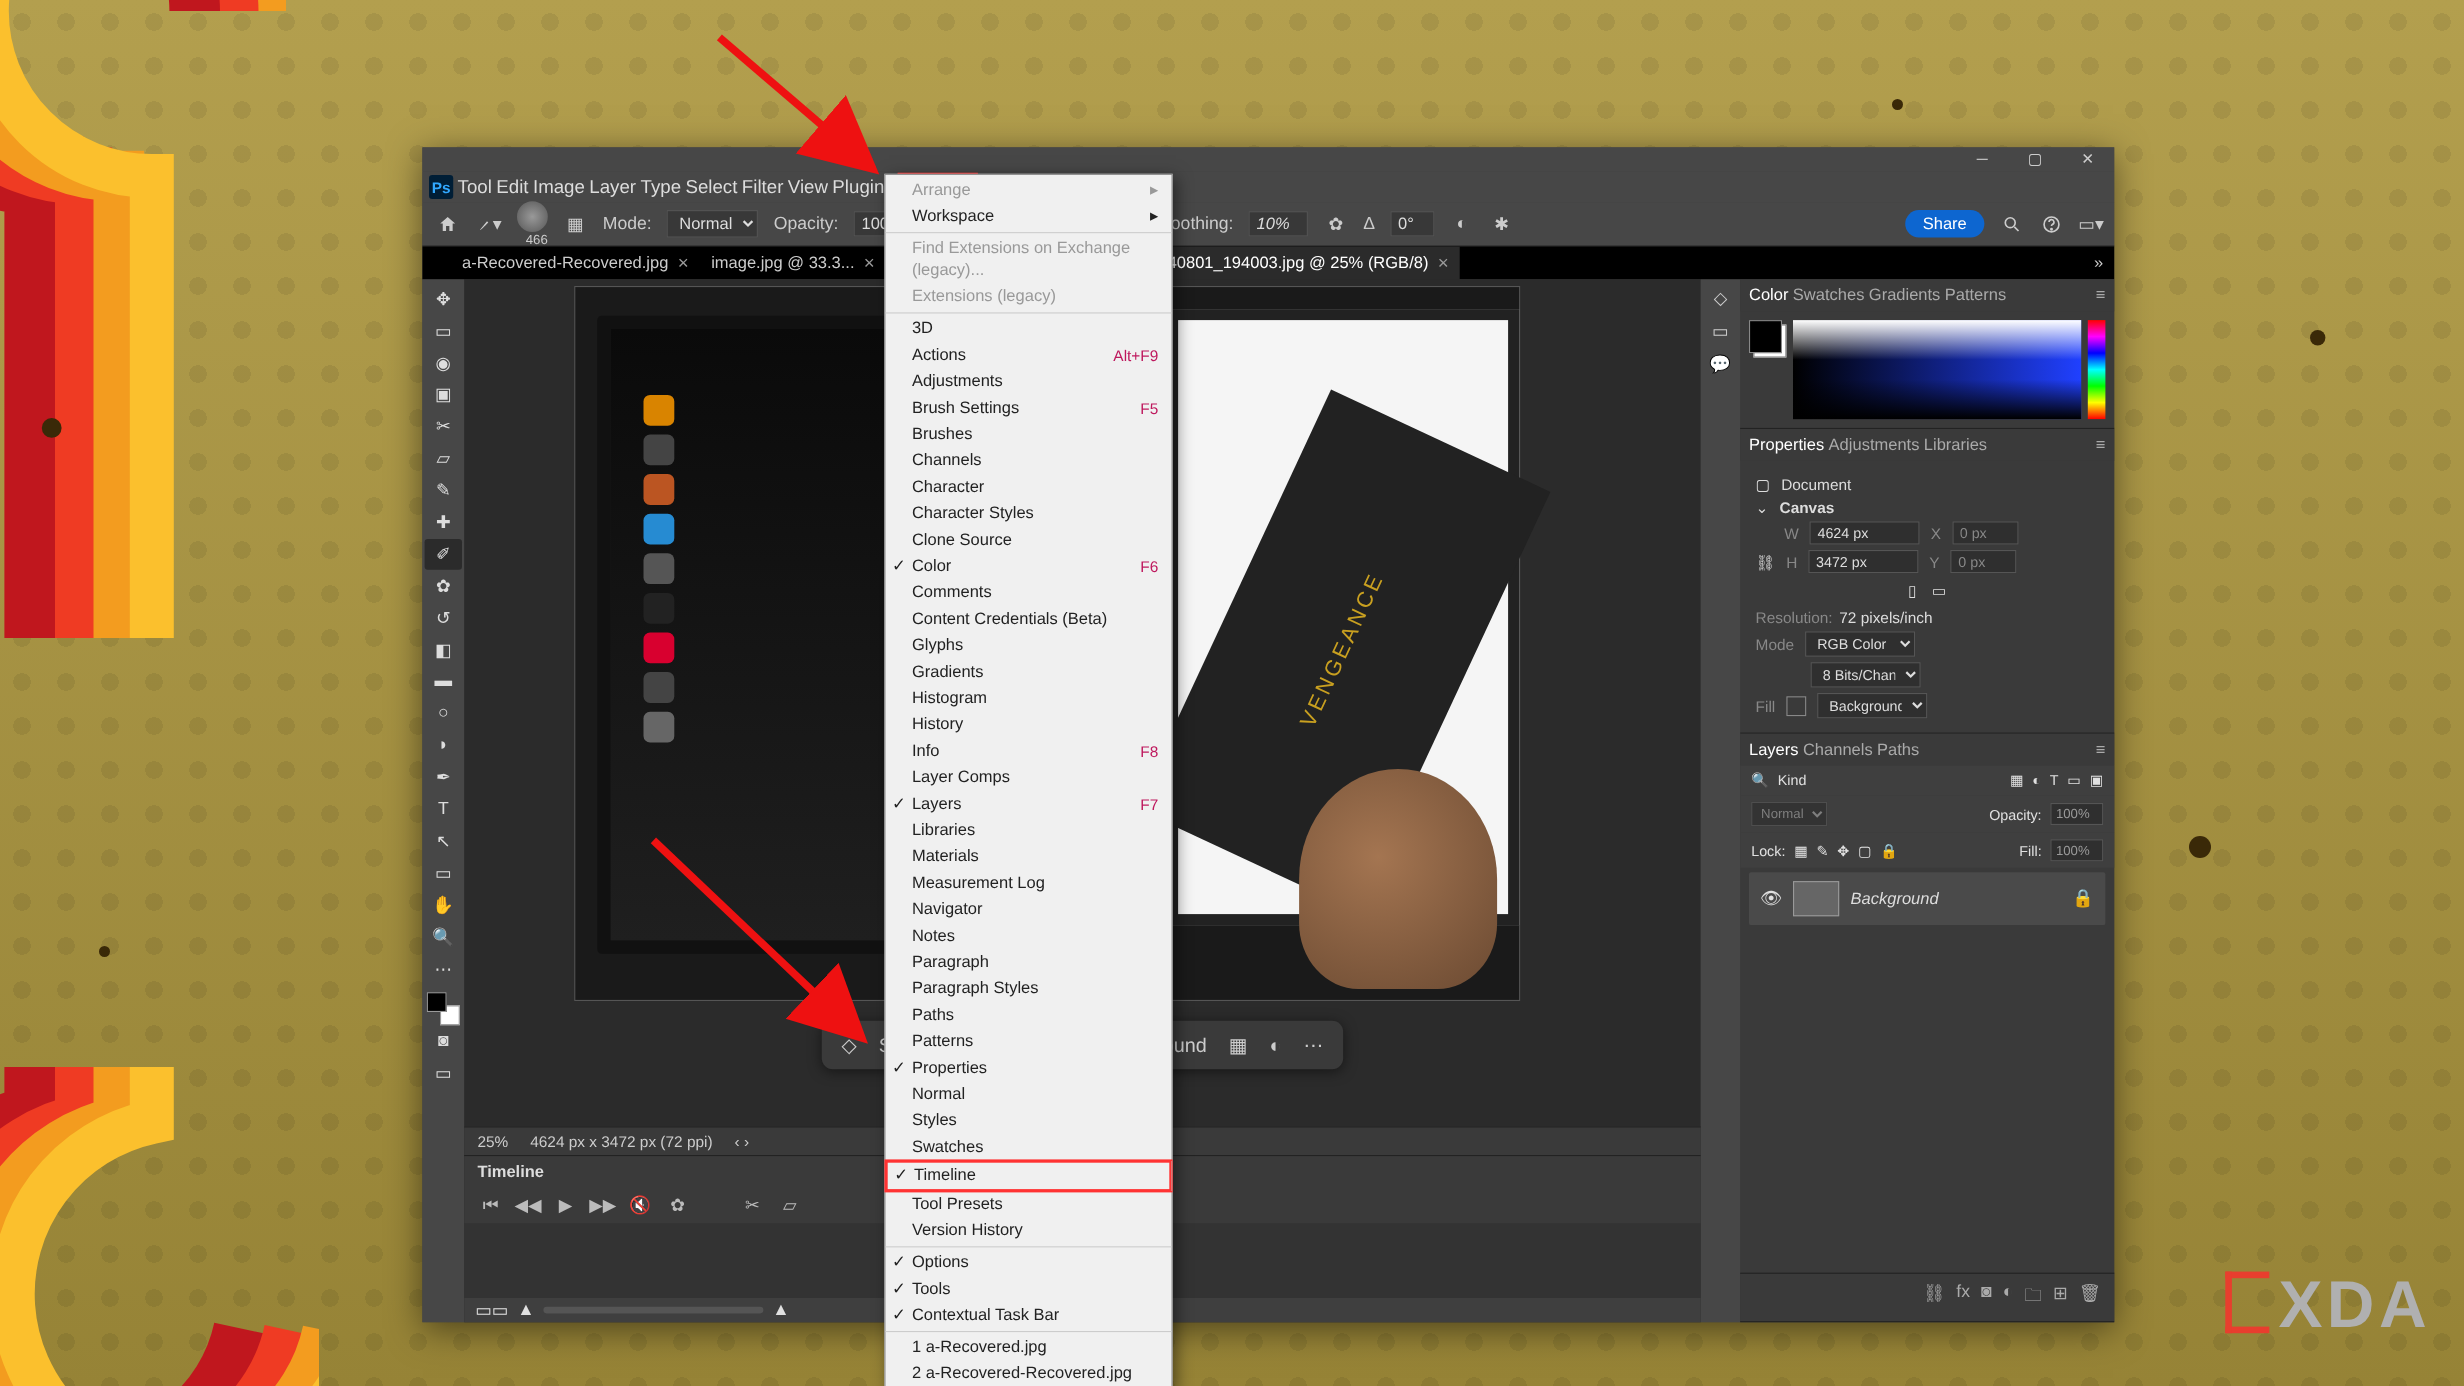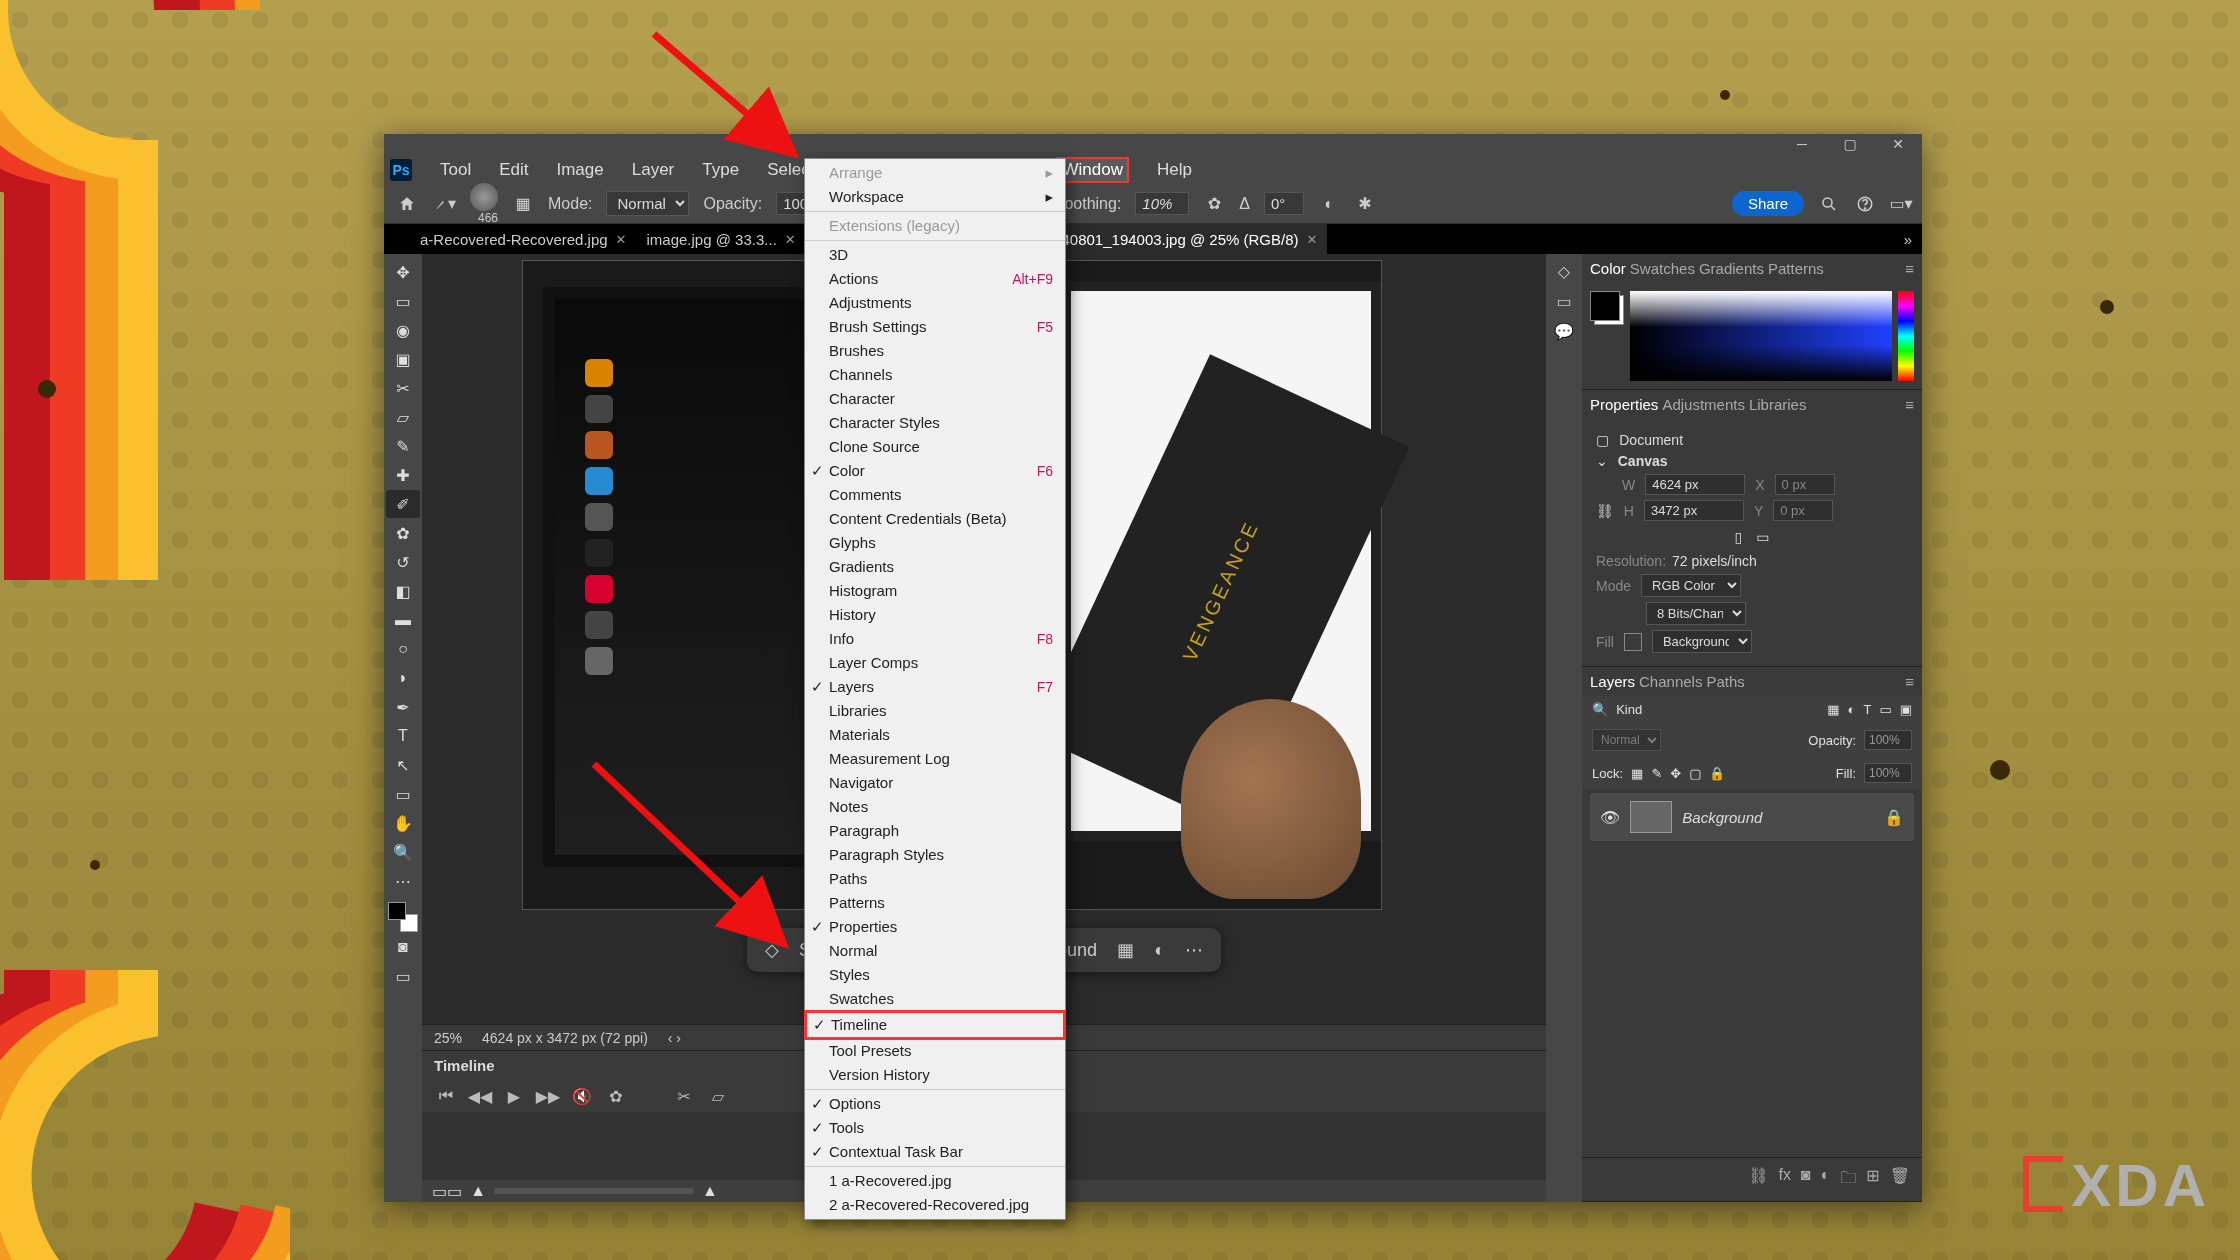--- a/index.html
+++ b/index.html
@@ -18,21 +18,21 @@
   .xda .bracket{ color:#e83e2e; display:inline-block; border:6px solid #e83e2e; width:40px; height:56px; border-right:none; vertical-align:-6px; margin-right:8px;}
   
   .app {
     position:absolute; left:384px; top:134px; width:1538px; height:1068px;
     background:#474747; box-shadow:0 6px 30px rgba(0,0,0,0.5);
     color:#e0e0e0; font-size:16px;
   }
   .titlebar { height:22px; background:#474747; position:relative; }
   .win-ctl { position:absolute; right:0; top:0; display:flex; }
   .win-ctl div { width:48px; height:22px; text-align:center; color:#ccc; font-size:14px; line-height:20px; cursor:pointer;}
-  .menubar { display:flex; align-items:center; height:28px; background:#474747; padding:0 6px; gap:28px; font-size:17px; color:#ddd;}
+  .menubar { display:flex; align-items:center; height:28px; background:#474747; padding:0 6px; gap:4px; font-size:17px; color:#ddd;}
   .menubar .logo{width:22px;height:22px;background:#001e36;color:#31a8ff;font-size:14px;font-weight:bold;display:flex;align-items:center;justify-content:center;border-radius:3px;}
   .menubar span{cursor:pointer;}
   .menu-hi{ border:2px solid #f33; padding:1px 4px; background:#5a5a5a; color:#fff;}
   .optbar { display:flex; align-items:center; height:40px; background:#474747; border-bottom:1px solid #2e2e2e; padding:0 10px; gap:14px; font-size:16px; color:#ccc;}
   .optbar .home{width:26px;height:26px;display:flex;align-items:center;justify-content:center;}
   .brush{width:28px;height:28px;border-radius:50%;background:radial-gradient(circle,#999,#555);}
   .optbar select,.optbar input{background:#383838;color:#ddd;border:1px solid #555;font-size:15px;padding:2px 6px;}
   .share{background:#0d66d0;color:#fff;border-radius:24px;padding:4px 16px;font-size:15px;border:none;margin-left:auto;}
   .ico{width:22px;height:22px;display:inline-flex;align-items:center;justify-content:center;color:#ccc;}
   .tabs{display:flex;height:30px;background:#000000;align-items:center;padding-left:26px;font-size:15px;overflow:hidden;}
@@ -446,20 +446,23 @@
       <div class="mi dim">
         <span>Arrange</span>
         <span class="ar">▸</span>
       </div>
       <div class="mi">
         <span>Workspace</span>
         <span class="ar">▸</span>
       </div>
       <hr>
       <div class="mi dim">
+        <span>Find Extensions on Exchange (legacy)...</span>
+      </div>
+      <div class="mi dim">
         <span>Extensions (legacy)</span>
       </div>
       <hr>
       <div class="mi">
         <span>3D</span>
       </div>
       <div class="mi">
         <span>Actions</span>
         <span class="sc">Alt+F9</span>
       </div>

